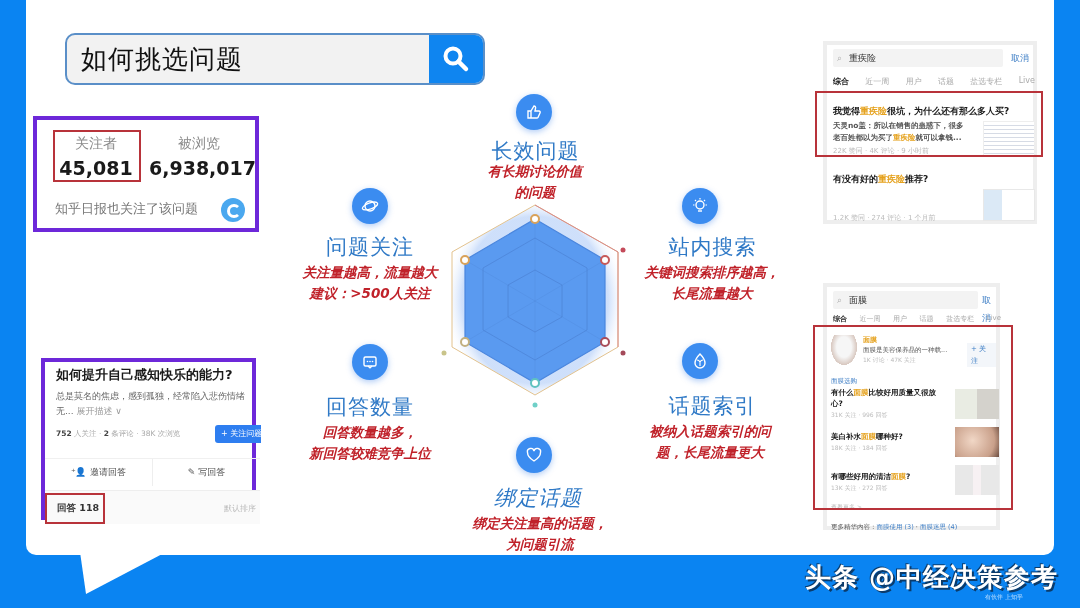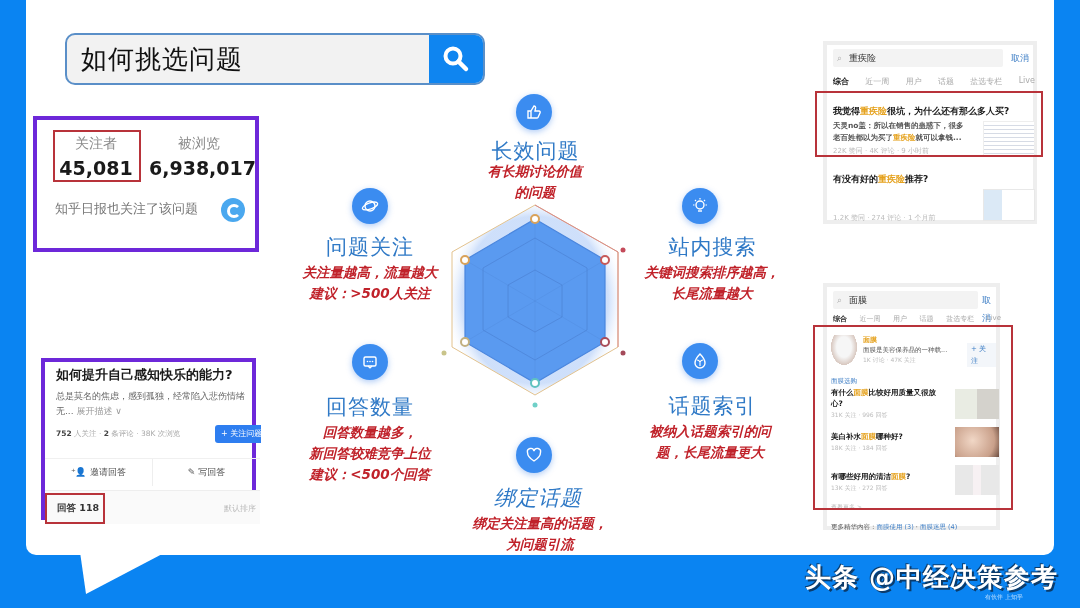--- a/index.html
+++ b/index.html
@@ -10,21 +10,21 @@
   
   .search { position: absolute; left: 65px; top: 33px; width: 420px; height: 52px; border: 2px solid #5a8fc8; border-radius: 10px; background: #f2f2f2; overflow: hidden; display: flex; }
   .search-text { flex: 1; font-size: 26px; color: #111; padding-left: 14px; line-height: 48px; letter-spacing: 1px; }
   .search-btn { width: 54px; height: 100%; background: #0f85f0; display: flex; align-items: center; justify-content: center; }
 
   
   .card { position: absolute; background: #fff; border: 4px solid #6d28d9; }
   .red-box { position: absolute; border: 2px solid #b8333a; }
 
   
-  .stats { left: 33px; top: 116px; width: 226px; height: 136px; }
+  .stats { left: 33px; top: 116px; width: 226px; height: 116px; }
   .stat { position: absolute; text-align: center; }
   .stat .lbl { font-size: 14px; color: #8a8a8a; }
   .stat .val { font-size: 19px; color: #1a1a1a; font-weight: bold; margin-top: 4px; }
   .stats .foot { position: absolute; left: 18px; top: 80px; font-size: 13px; color: #777; }
   .zhihu-daily { position: absolute; left: 184px; top: 78px; width: 24px; height: 24px; border-radius: 50%; background: #4aa8ef; }
   .zhihu-daily::after { content:""; position:absolute; left:6px; top:6px; width:8px; height:8px; border: 3px solid #fff; border-radius:50%; border-right-color: transparent; }
 
   
   .qcard { left: 41px; top: 358px; width: 215px; height: 162px; }
   .qcard .title { position: absolute; left: 11px; top: 4px; font-size: 13px; font-weight: bold; color: #1a1a1a; }
@@ -194,21 +194,20 @@
       <path d="M7 13l2 2 2-2" fill="none" stroke="#fff" stroke-width="1.2"></path>
       <circle cx="6.5" cy="8.5" r=".8" fill="#fff"></circle>
       <circle cx="9" cy="8.5" r=".8" fill="#fff"></circle>
       <circle cx="11.5" cy="8.5" r=".8" fill="#fff"></circle>
     </svg>
 </div>
 <div class="feat-title" style="left:310px;top:393px;width:120px;">回答数量</div>
 <div class="feat-desc" style="left:290px;top:422px;width:160px;">
   <div>回答数量越多，</div>
   <div>新回答较难竞争上位</div>
-  <div>建议：&lt;500个回答</div>
 </div>
 
 <div class="center-icon" style="left:682px;top:343px;">
   <svg width="18" height="18" viewBox="0 0 18 18">
       <path d="M9 2C5 6 4 9 4 11a5 5 0 0 0 10 0c0-2-1-5-5-9z" fill="none" stroke="#fff" stroke-width="1.4"></path>
       <path d="M9 14V9M9 10c-1-2-3-2-3-2M9 10c1-2 3-2 3-2" fill="none" stroke="#fff" stroke-width="1.1"></path>
     </svg>
 </div>
 <div class="feat-title" style="left:655px;top:392px;width:115px;">话题索引</div>
 <div class="feat-desc" style="left:635px;top:421px;width:150px;">

